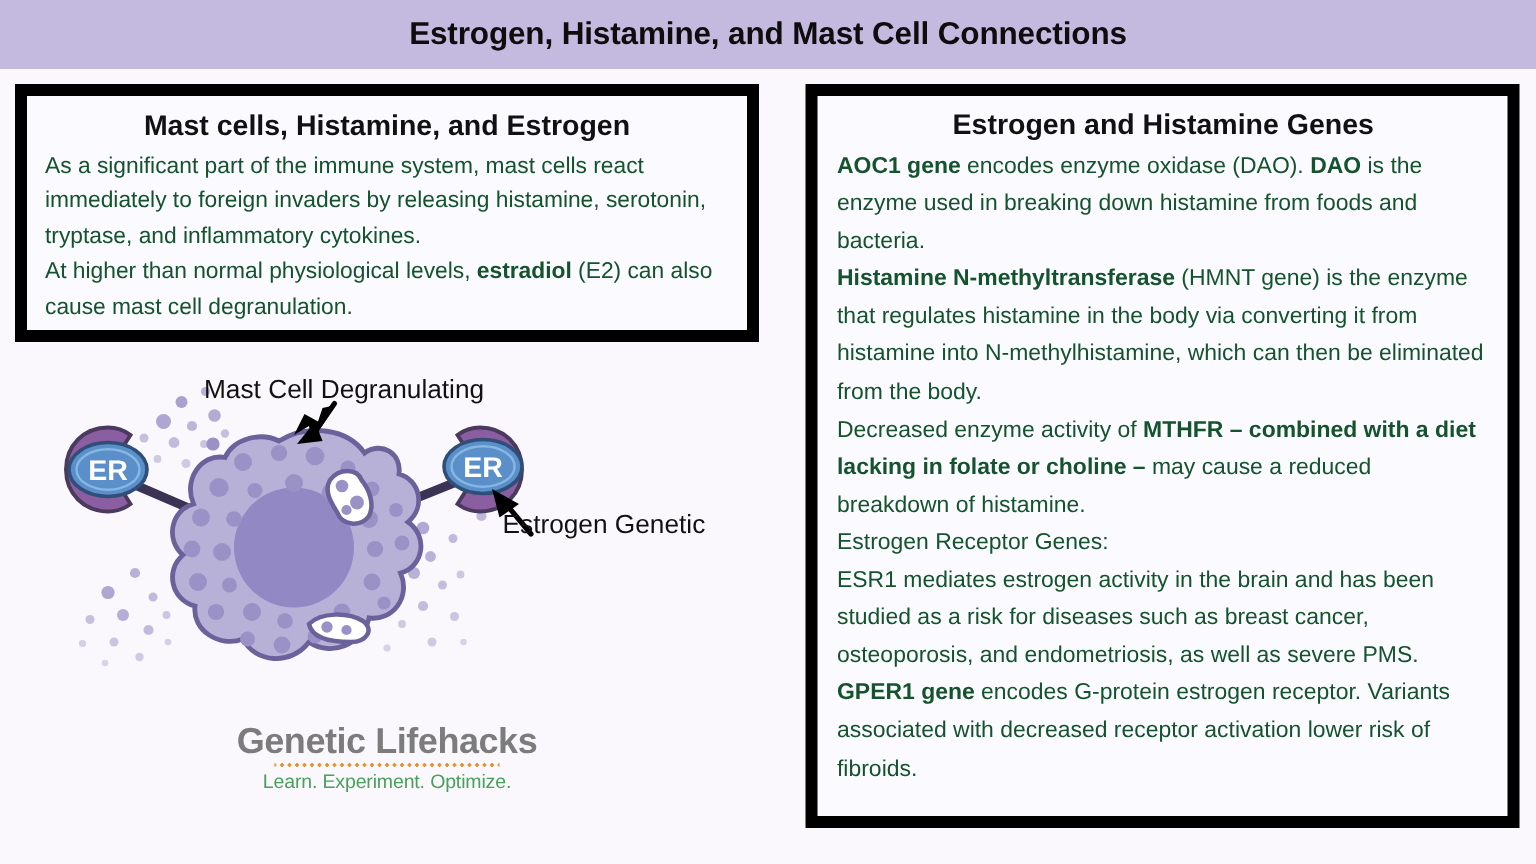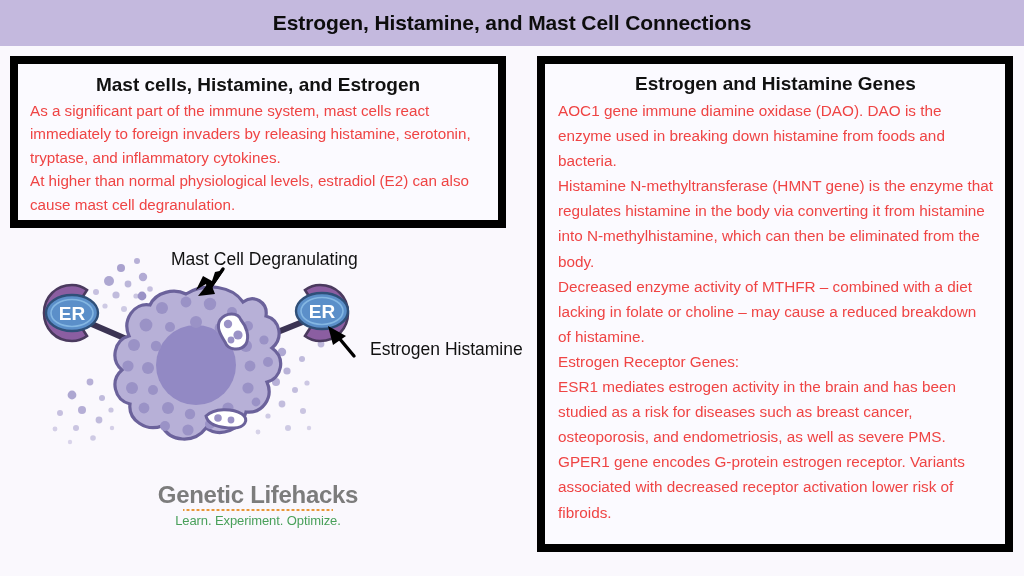--- a/index.html
+++ b/index.html
@@ -65,46 +65,45 @@
     font-size: 19px;
     font-weight: bold;
     color: #111;
     text-align: center;
     margin: 0 0 2px 0;
     line-height: 24px;
   }
   .panel-body {
     font-size: 15.2px;
     line-height: 23.4px;
-    color: #ef4444;
+    color: #14532d;
   }
   .panel-body p {
     margin: 0;
   }
   .panel-body b {
-    font-weight: normal;
+    font-weight: bold;
   }
   #panel-right .panel-body {
     font-size: 15.3px;
     line-height: 25.1px;
   }
   
   #diagram {
     position: absolute;
     left: 10px;
     top: 232px;
     width: 496px;
     height: 268px;
   }
   .diagram-label {
     position: absolute;
     font-size: 17.5px;
     color: #111;
     white-space: nowrap;
-    margin-left: 35px;
   }
   #label-mast-cell {
     left: 126px;
     top: 17px;
   }
   #label-estrogen-receptor {
     left: 325px;
     top: 107px;
   }
   
@@ -153,21 +152,21 @@
     <div class="panel-title">Mast cells, Histamine, and Estrogen</div>
     <div class="panel-body">
         <p><span>As a significant part of the immune system, mast cells react immediately to foreign invaders by releasing histamine, serotonin, tryptase, and inflammatory cytokines.</span></p>
         <p><span>At higher than normal physiological levels, </span><b>estradiol</b><span> (E2) can also cause mast cell degranulation.</span></p>
       </div>
   </div>
 
   <div class="panel" id="panel-right">
     <div class="panel-title">Estrogen and Histamine Genes</div>
     <div class="panel-body">
-        <p><b>AOC1 gene</b><span> immune diamine oxidase (DAO). </span><b>DAO</b><span> is the enzyme used in breaking down histamine from foods and bacteria.</span></p>
+        <p><b>AOC1 gene</b><span> encodes enzyme oxidase (DAO). </span><b>DAO</b><span> is the enzyme used in breaking down histamine from foods and bacteria.</span></p>
         <p><b>Histamine N-methyltransferase</b><span> (HMNT gene) is the enzyme that regulates histamine in the body via converting it from histamine into N-methylhistamine, which can then be eliminated from the body.</span></p>
         <p><span>Decreased enzyme activity of </span><b>MTHFR – combined with a diet lacking in folate or choline –</b><span> may cause a reduced breakdown of histamine.</span></p>
         <p><span>Estrogen Receptor Genes:</span></p>
         <p><span>ESR1 mediates estrogen activity in the brain and has been studied as a risk for diseases such as breast cancer, osteoporosis, and endometriosis, as well as severe PMS.</span></p>
         <p><b>GPER1 gene</b><span> encodes G-protein estrogen receptor. Variants associated with decreased receptor activation lower risk of fibroids.</span></p>
       </div>
   </div>
 
   <div id="diagram">
 
@@ -324,21 +323,21 @@
         <path fill="#000000" d="M 188 64 L 200 49 L 205 62 Z"></path>
       </g>
 
       <g>
         <line x1="344" y1="124" x2="324" y2="100" stroke="#000000" stroke-width="3.4" stroke-linecap="round"></line>
         <path fill="#000000" d="M 318 94 L 336 104 L 323 113 Z"></path>
       </g>
     </svg>
 
     <div class="diagram-label" id="label-mast-cell">Mast Cell Degranulating</div>
-    <div class="diagram-label" id="label-estrogen-receptor">Estrogen Histamine</div>
+    <div class="diagram-label" id="label-estrogen-receptor">Estrogen Genetic</div>
   </div>
 
   <div id="logo">
     <div class="logo-name">Genetic Lifehacks</div>
     <div class="logo-divider"></div>
     <div class="logo-tagline">Learn. Experiment. Optimize.</div>
   </div>
 
 </div>
 

